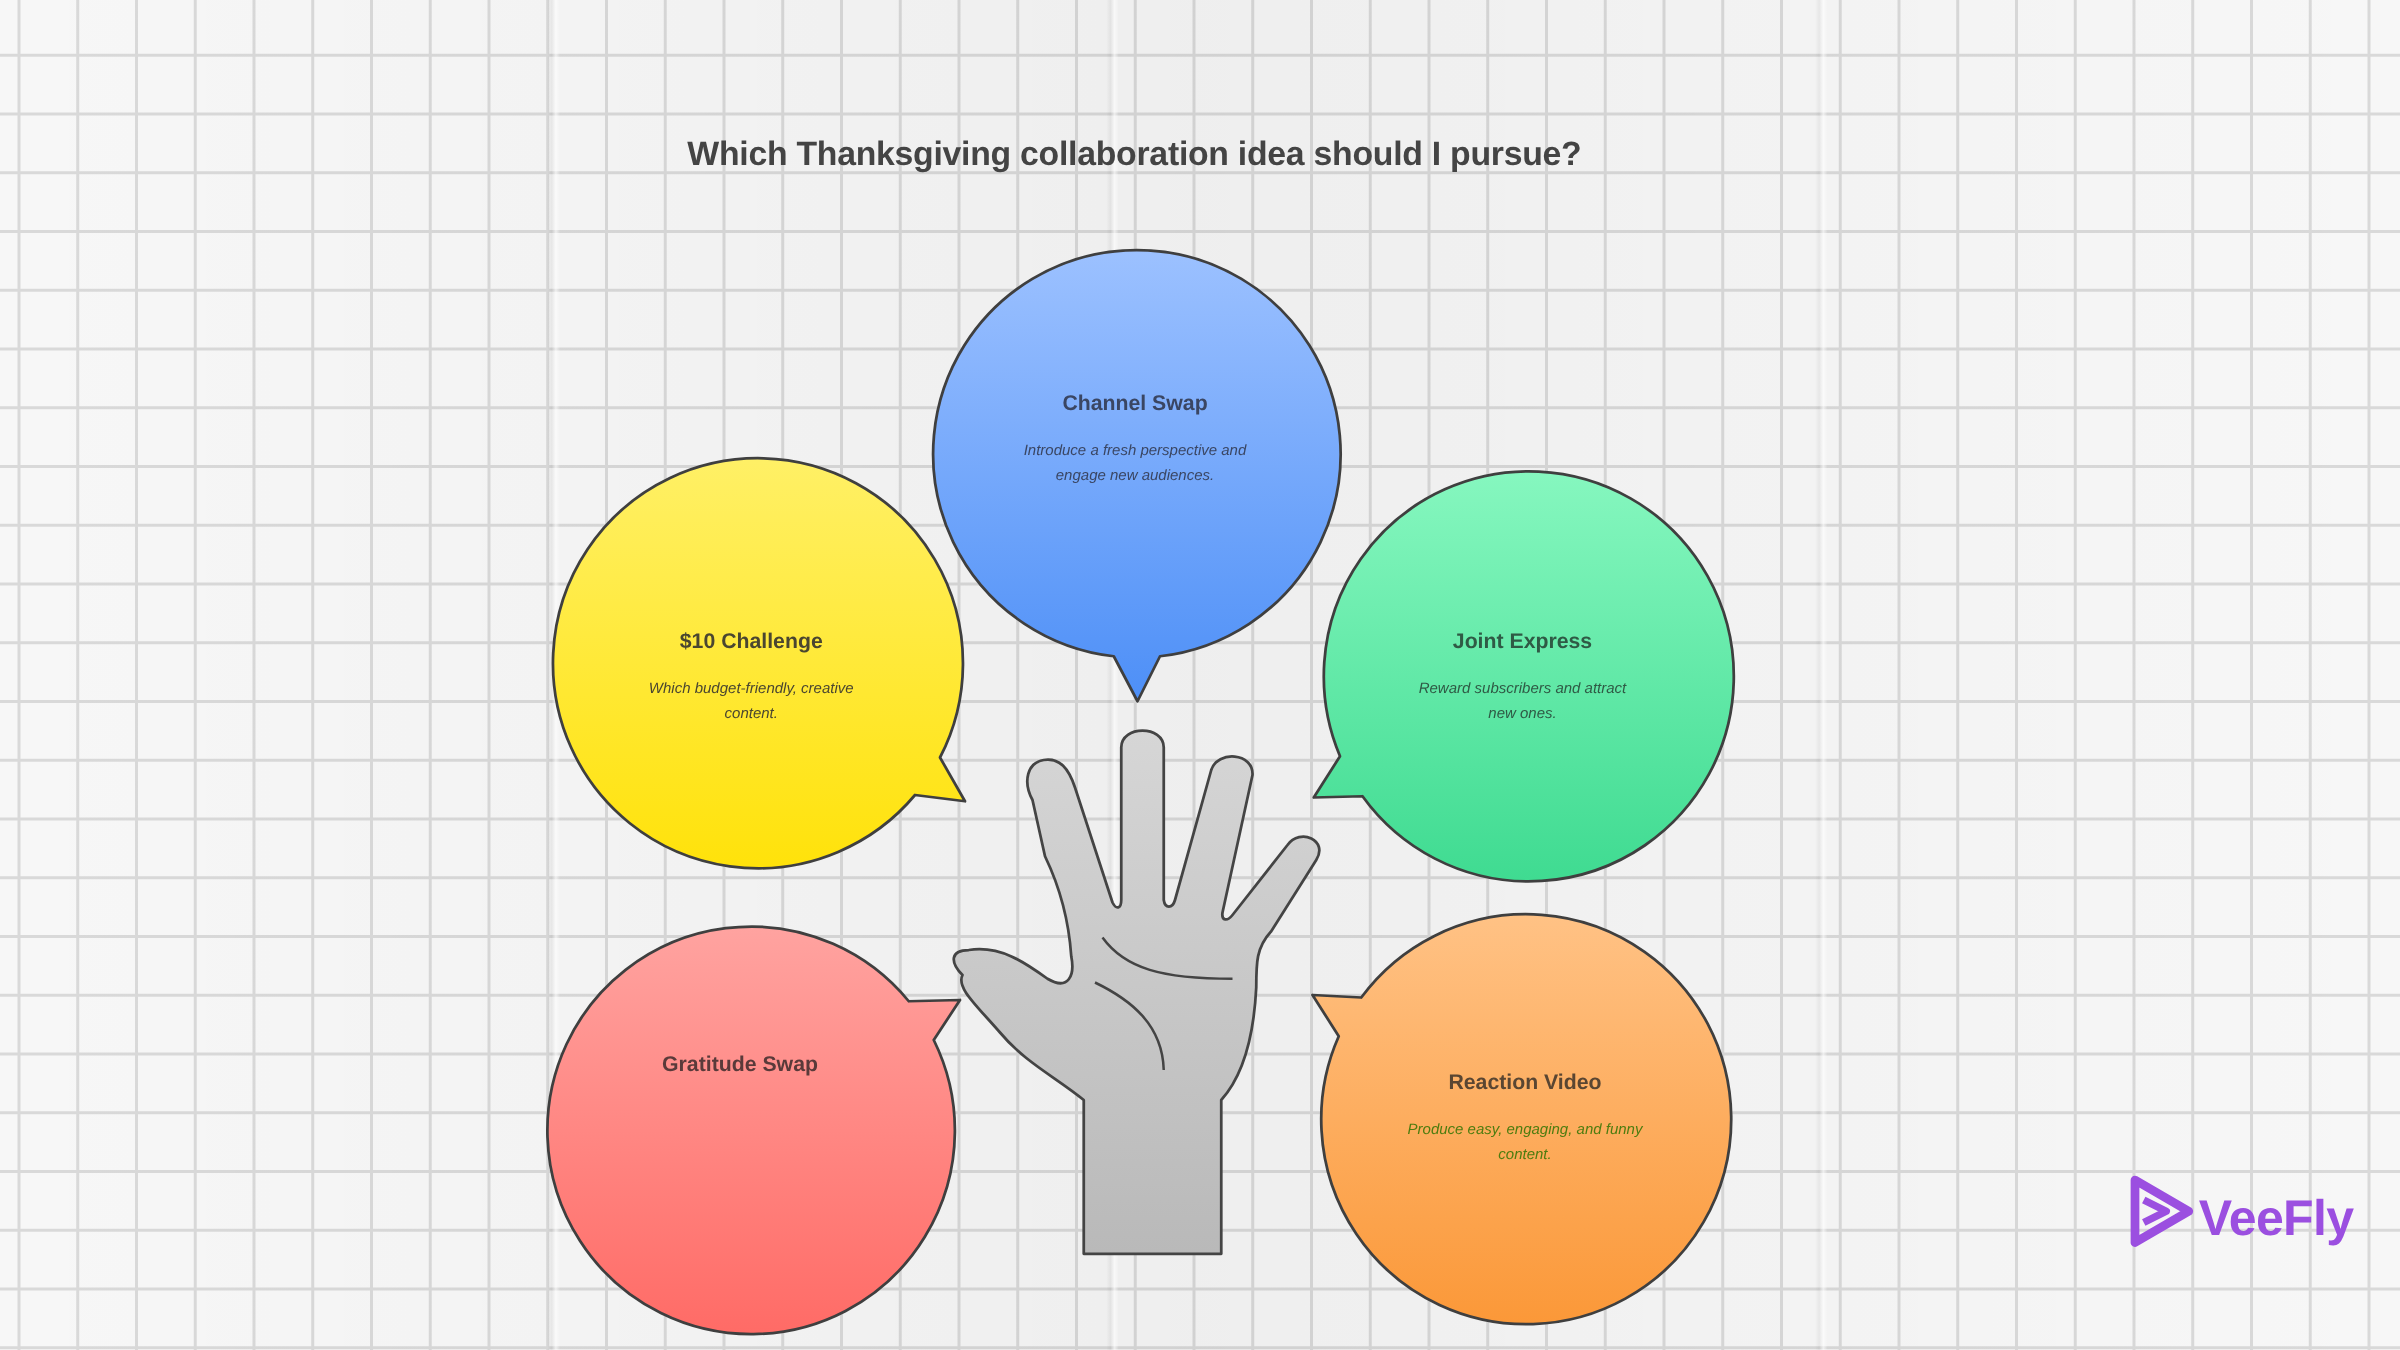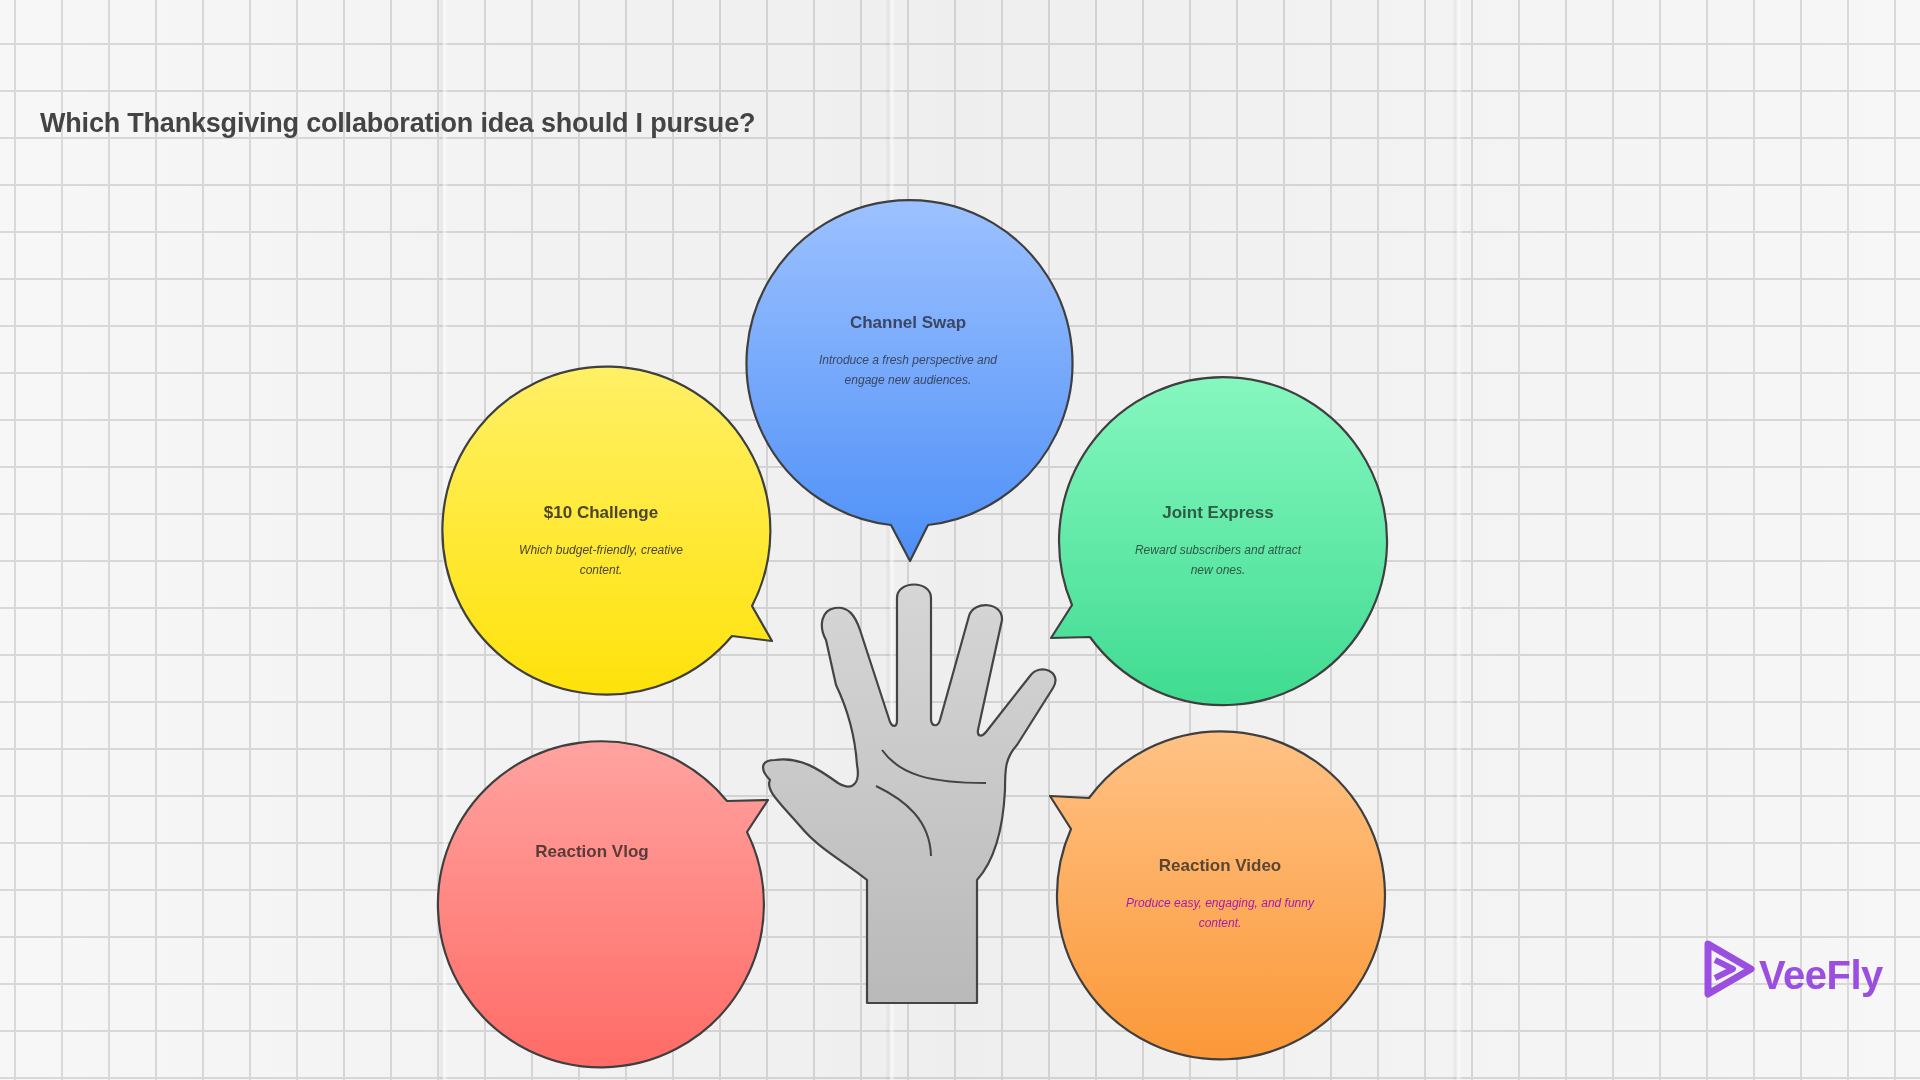--- a/index.html
+++ b/index.html
@@ -9,22 +9,22 @@
     background-image:
       linear-gradient(90deg, rgba(0,0,0,0) 0, rgba(0,0,0,0.035) 50%, rgba(0,0,0,0) 100%),
       linear-gradient(to right, #d9d9d9 2px, transparent 2px),
       linear-gradient(to bottom, #d9d9d9 2px, transparent 2px);
     background-size: 1920px 1080px, 47px 47px, 47px 47px;
     background-position: 0 0, 14px 0, 0 43px;
     font-family: "Liberation Sans", sans-serif;
   }
   .crease { position: absolute; top: 0; bottom: 0; width: 10px; background: linear-gradient(90deg, rgba(0,0,0,0), rgba(0,0,0,0.05), rgba(255,255,255,0.6), rgba(0,0,0,0)); }
   .title {
-    position: absolute; left: 0; width: 1815px; top: 108px; text-align: left;
-    font-size: 27px; font-weight: bold; color: #444444; letter-spacing: -0.2px; padding-left: 40px;
+    position: absolute; left: 0; width: 1815px; top: 108px; text-align: center;
+    font-size: 27px; font-weight: bold; color: #444444; letter-spacing: -0.2px;
   }
   svg.diagram { position: absolute; left: 0; top: 0; }
   .bubble-text { position: absolute; text-align: center; transform: translateX(-50%); }
   .bubble-title { font-size: 17px; font-weight: bold; line-height: 26px; margin-bottom: 14px; white-space: nowrap; }
   .bubble-desc { font-size: 12px; line-height: 20px; margin: 0 auto; font-style: italic; }
   .logo { position: absolute; left: 1703px; top: 940px; display: flex; align-items: flex-end; }
   .logo-text { font-size: 40px; font-weight: bold; color: #9b4fe0; letter-spacing: -0.5px; margin-left: 4px; }
 </style>
 </head>
 <body>
@@ -116,26 +116,26 @@
   <div class="bubble-title" style="color:#4a4630;">$10 Challenge</div>
   <div class="bubble-desc" style="color:#4a4630; width:190px;">Which budget-friendly, creative content.</div>
 </div>
 
 <div class="bubble-text" style="left:1218px; top:500px; width:240px;">
   <div class="bubble-title" style="color:#2f5a45;">Joint Express</div>
   <div class="bubble-desc" style="color:#2f5a45; width:190px;">Reward subscribers and attract new ones.</div>
 </div>
 
 <div class="bubble-text" style="left:592px; top:839px; width:240px;">
-  <div class="bubble-title" style="color:#5a3a3a;">Reaction Vlog</div>
+  <div class="bubble-title" style="color:#5a3a3a;">Gratitude Swap</div>
 </div>
 
 <div class="bubble-text" style="left:1220px; top:853px; width:240px;">
   <div class="bubble-title" style="color:#5a4632;">Reaction Video</div>
-  <div class="bubble-desc" style="color:#a21caf; width:190px;">Produce easy, engaging, and funny content.</div>
+  <div class="bubble-desc" style="color:#4d7c0f; width:190px;">Produce easy, engaging, and funny content.</div>
 </div>
 
 <div class="logo">
   <svg width="52" height="58" viewBox="0 0 52 58">
     <path d="M 5 4 L 48 29 L 5 54 Z" fill="none" stroke="#9b4fe0" stroke-width="7" stroke-linejoin="round"></path>
     <path d="M 12 20 L 30 29 L 12 38" fill="none" stroke="#9b4fe0" stroke-width="6" stroke-linejoin="round"></path>
   </svg>
   <span class="logo-text">VeeFly</span>
 </div>
 

